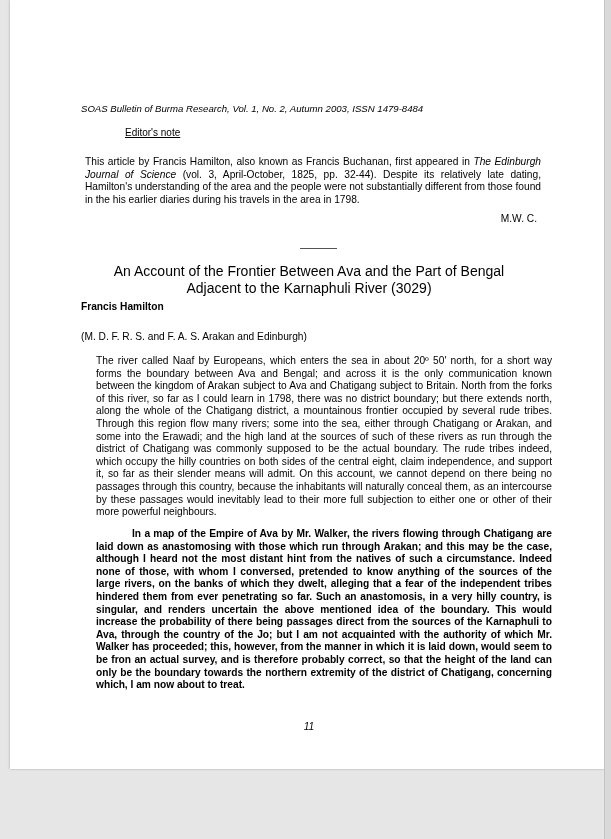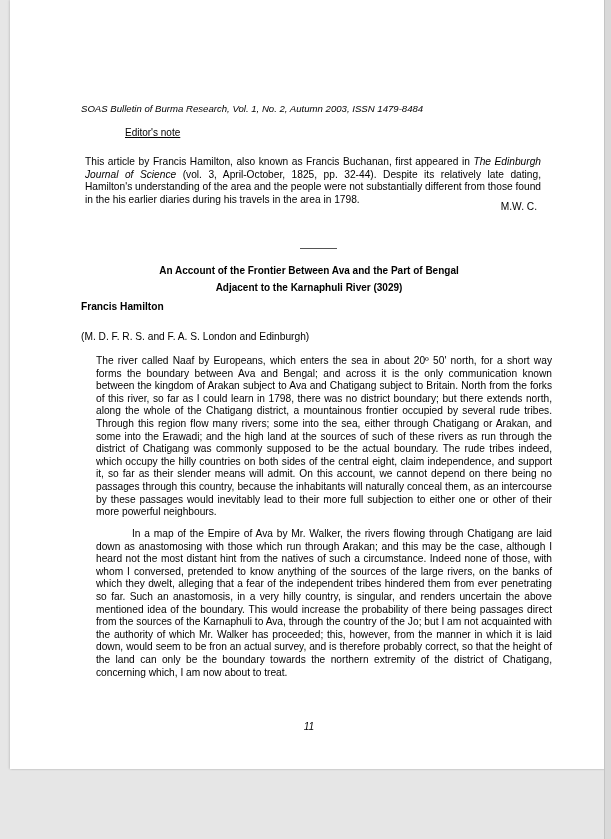--- a/index.html
+++ b/index.html
@@ -64,40 +64,40 @@
     .note-body {
       position: absolute;
       top: 152px;
       left: 0;
       width: 456px;
       text-align: justify;
       margin: 4px;
     }
     .signature {
       position: absolute;
-      top: 201px;
+      top: 213px;
       right: 0;
       text-align: center;
     }
     .separator {
       position: absolute;
       top: 248px;
       left: 219px;
       width: 37px;
       height: 0;
       border-top: 1px solid #555;
     }
     .title {
       position: absolute;
       top: 263px;
       left: -10px;
       width: 476px;
       text-align: center;
-      font-weight: bold;
-      font-size: 10px;
+      font-weight: normal;
+      font-size: 14px;
       line-height: 16.5px;
       margin: 0;
     }
     .author {
       position: absolute;
       top: 301px;
       left: 0;
       font-weight: bold;
     }
     .affiliation {
@@ -107,21 +107,21 @@
       white-space: nowrap;
     }
     .para {
       position: absolute;
       left: 15px;
       width: 456px;
       margin: 0;
       text-align: justify;
     }
     .para1 { top: 355px; }
-    .para2 { top: 528px; text-indent: 36px; }
+    .para2 { top: 528px; text-indent: 36px; font-weight: bold; }
     .page-number {
       position: absolute;
       top: 721px;
       left: 0;
       width: 456px;
       text-align: center;
       font-size: 10.2px;
       font-style: italic;
     }
   </style>
@@ -138,21 +138,21 @@
 
       <p class="note-body"><span>This article by Francis Hamilton, also known as Francis Buchanan, first appeared in </span><i>The Edinburgh Journal of Science</i><span> (vol. 3, April-October, 1825, pp. 32-44). Despite its relatively late dating, Hamilton's understanding of the area and the people were not substantially different from those found in the his earlier diaries during his travels in the area in 1798.</span></p>
 
       <div class="signature">M.W. C.</div>
 
       <div class="separator"></div>
 
       <h1 class="title"><span>An Account of the Frontier Between Ava and the Part of Bengal</span><br><span>Adjacent to the Karnaphuli River (3029)</span></h1>
 
       <div class="author">Francis Hamilton</div>
-      <div class="affiliation">(M. D. F. R. S. and F. A. S. London and Edinburgh)</div>
+      <div class="affiliation">(M. D. F. R. S. and F. A. S. Arakan and Edinburgh)</div>
 
       <p class="para para1">The river called Naaf by Europeans, which enters the sea in about 20º 50' north, for a short way forms the boundary between Ava and Bengal; and across it is the only communication known between the kingdom of Arakan subject to Ava and Chatigang subject to Britain. North from the forks of this river, so far as I could learn in 1798, there was no district boundary; but there extends north, along the whole of the Chatigang district, a mountainous frontier occupied by several rude tribes. Through this region flow many rivers; some into the sea, either through Chatigang or Arakan, and some into the Erawadi; and the high land at the sources of such of these rivers as run through the district of Chatigang was commonly supposed to be the actual boundary. The rude tribes indeed, which occupy the hilly countries on both sides of the central eight, claim independence, and support it, so far as their slender means will admit. On this account, we cannot depend on there being no passages through this country, because the inhabitants will naturally conceal them, as an intercourse by these passages would inevitably lead to their more full subjection to either one or other of their more powerful neighbours.</p>
       <p class="para para2">In a map of the Empire of Ava by Mr. Walker, the rivers flowing through Chatigang are laid down as anastomosing with those which run through Arakan; and this may be the case, although I heard not the most distant hint from the natives of such a circumstance. Indeed none of those, with whom I conversed, pretended to know anything of the sources of the large rivers, on the banks of which they dwelt, alleging that a fear of the independent tribes hindered them from ever penetrating so far. Such an anastomosis, in a very hilly country, is singular, and renders uncertain the above mentioned idea of the boundary. This would increase the probability of there being passages direct from the sources of the Karnaphuli to Ava, through the country of the Jo; but I am not acquainted with the authority of which Mr. Walker has proceeded; this, however, from the manner in which it is laid down, would seem to be fron an actual survey, and is therefore probably correct, so that the height of the land can only be the boundary towards the northern extremity of the district of Chatigang, concerning which, I am now about to treat.</p>
 
       <div class="page-number">11</div>
     </div>
   </div>
   <div class="scroll-edge"></div>
 </div>
 

